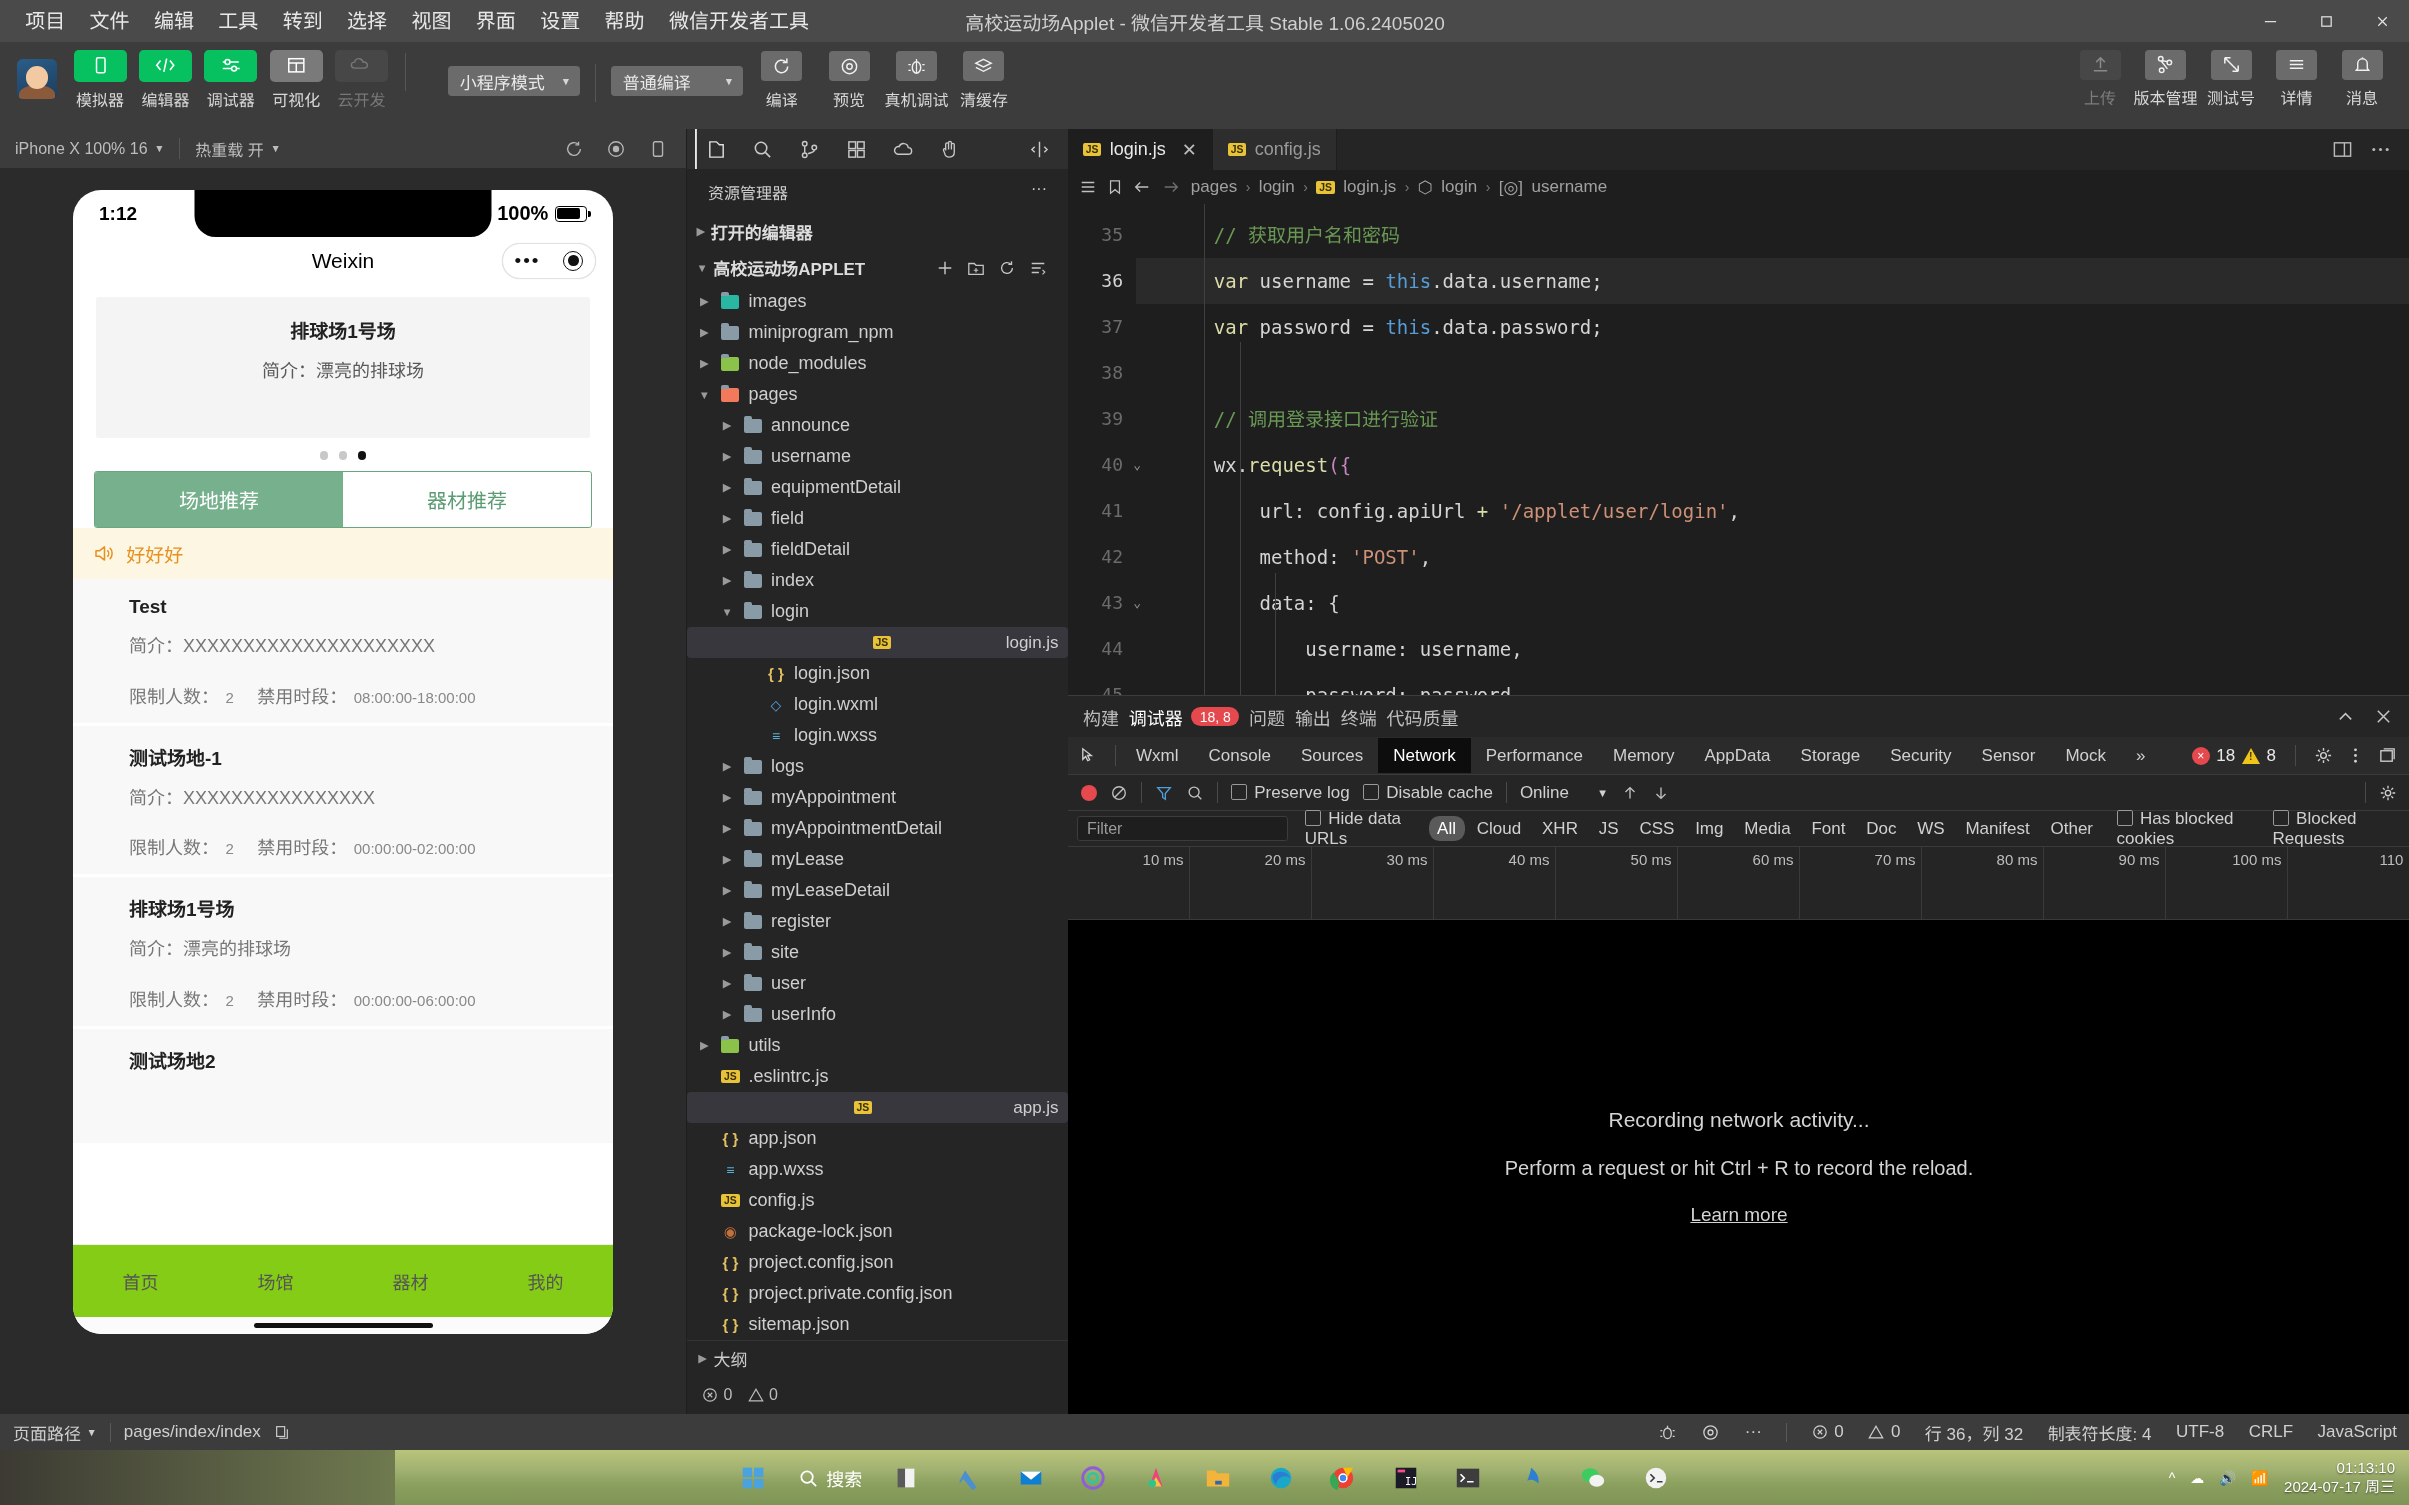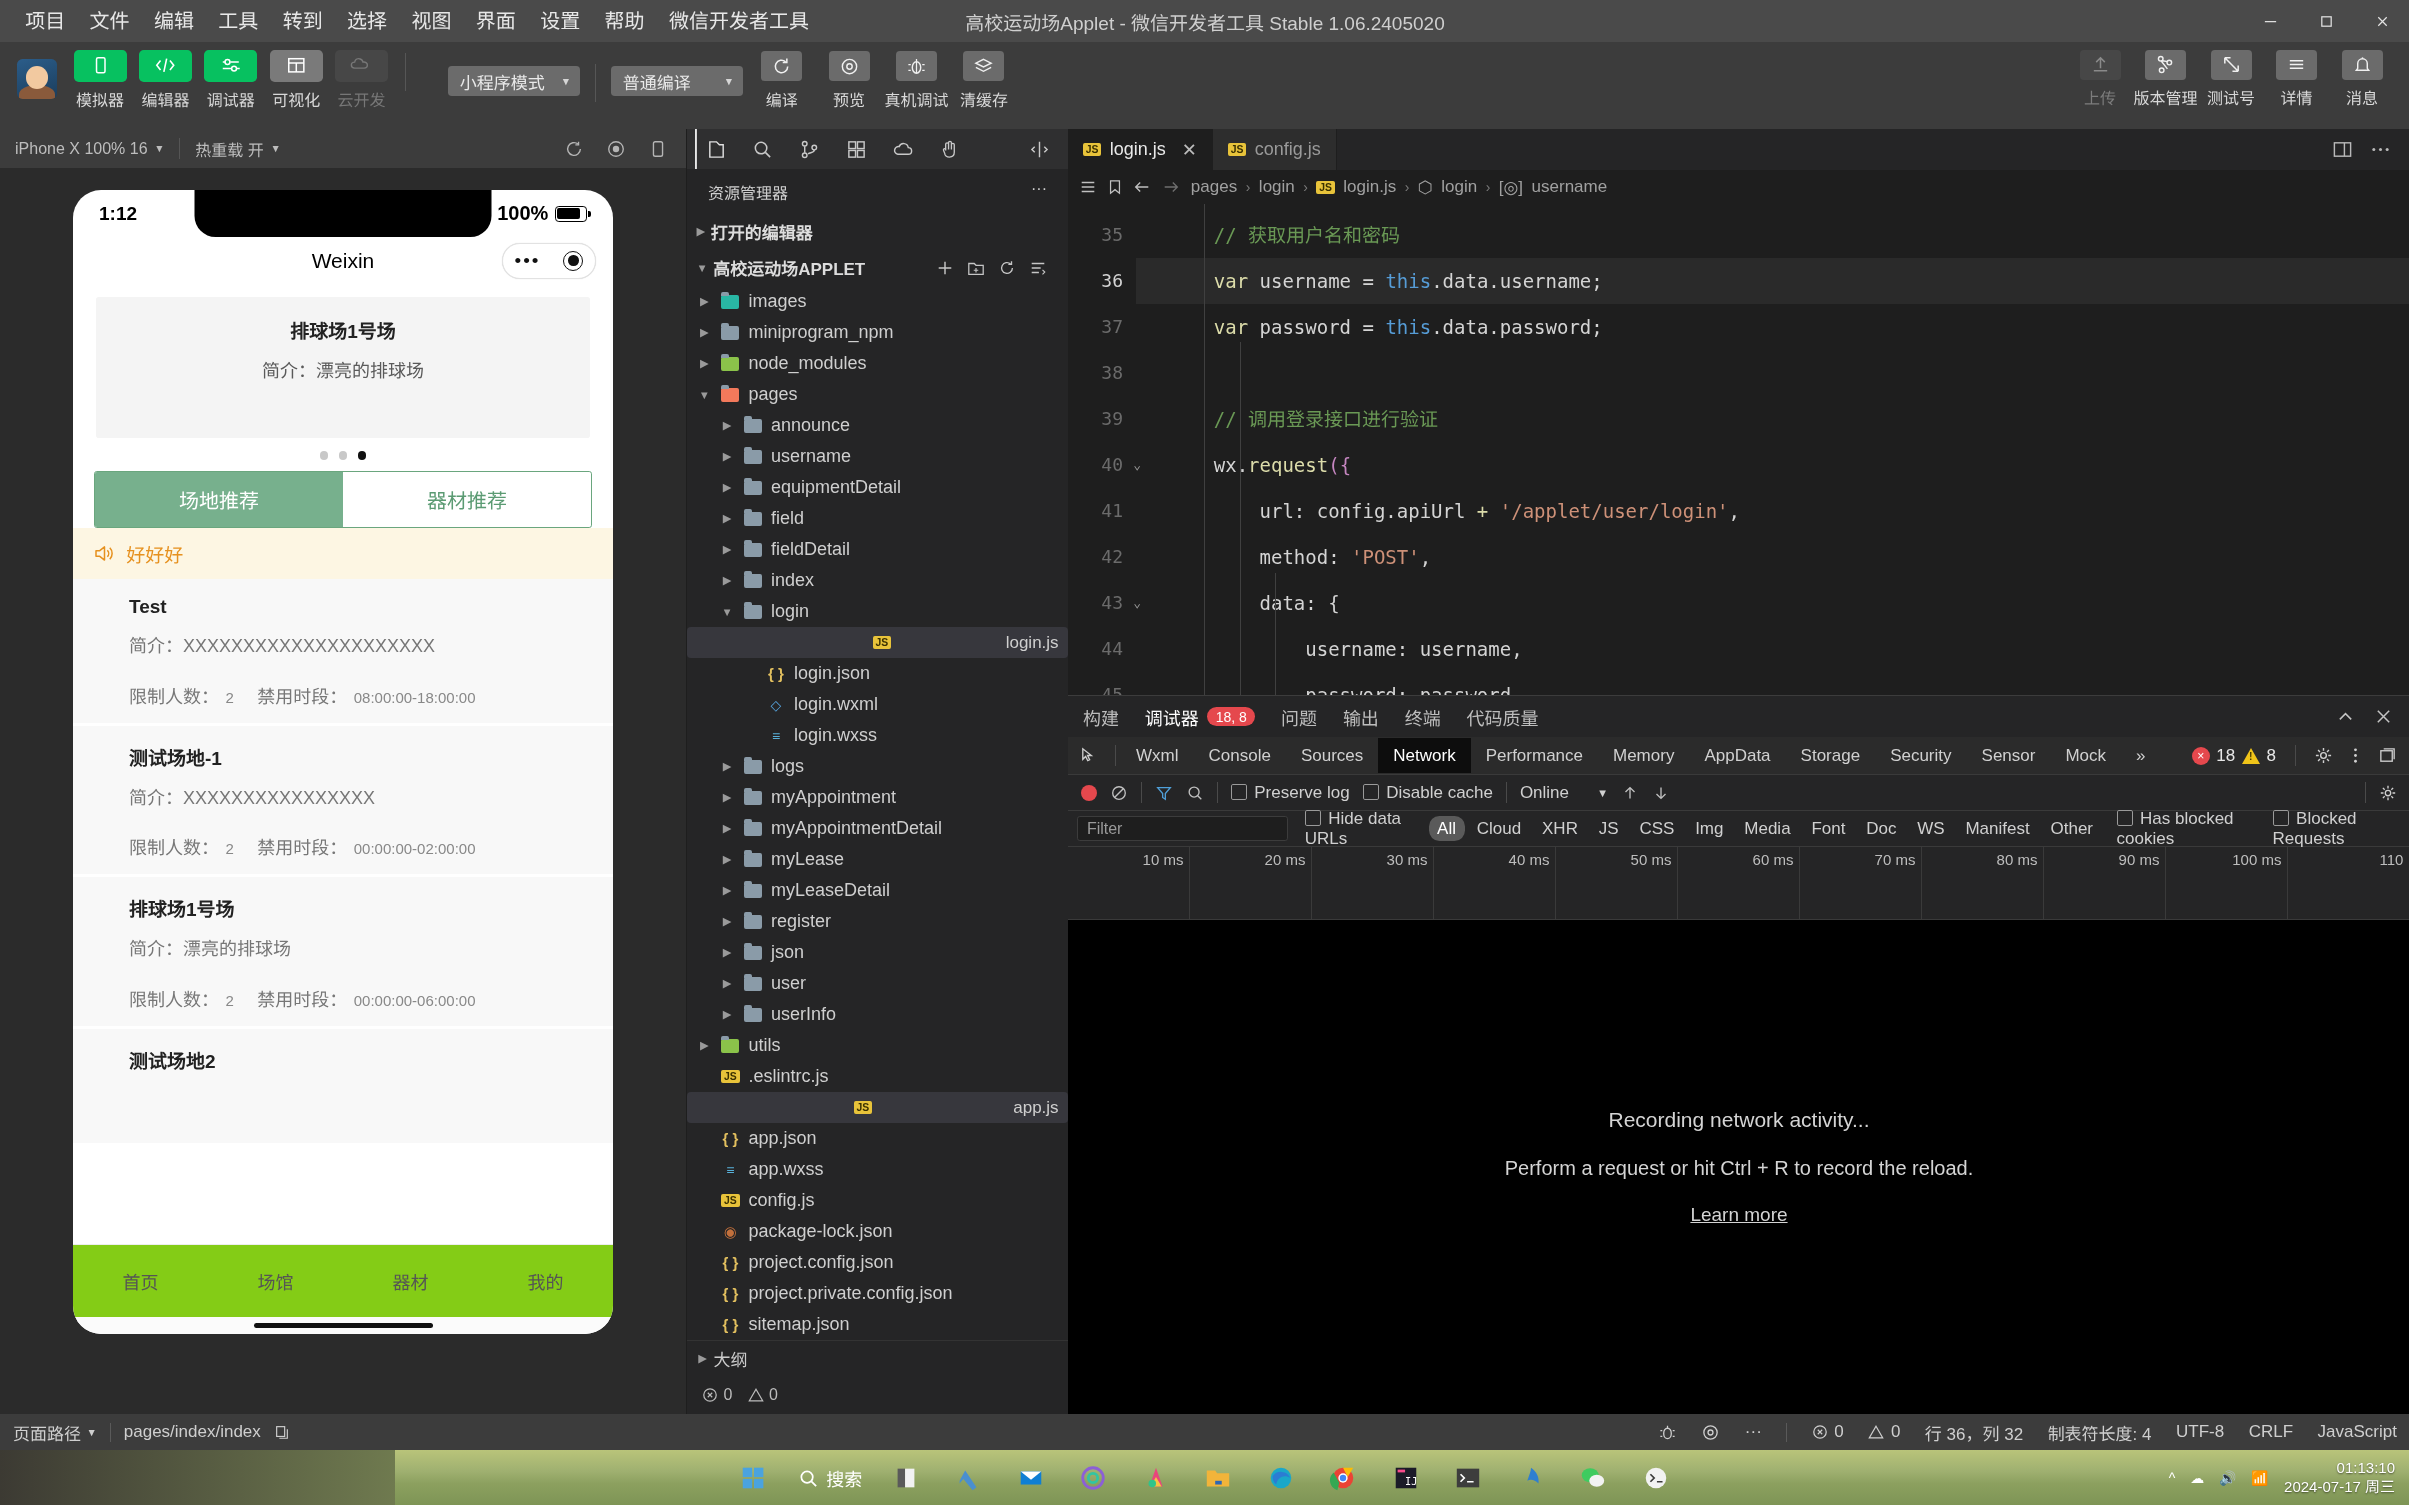--- a/index.html
+++ b/index.html
@@ -827,21 +827,21 @@
             <span class="ico">
               <i class="fold"></i>
             </span>
             <span>register</span>
           </div>
           <div class="row" style="padding-left: 32px;">
             <span class="arw">▶</span>
             <span class="ico">
               <i class="fold"></i>
             </span>
-            <span>json</span>
+            <span>site</span>
           </div>
           <div class="row" style="padding-left: 32px;">
             <span class="arw">▶</span>
             <span class="ico">
               <i class="fold"></i>
             </span>
             <span>user</span>
           </div>
           <div class="row" style="padding-left: 32px;">
             <span class="arw">▶</span>
@@ -1034,21 +1034,21 @@
             <div class="cline"><span class="c-var">        url: config.apiUrl </span><span class="c-kw">+</span><span class="c-var"> </span><span class="c-str">'/applet/user/login'</span><span class="c-var">,</span></div>
             <div class="cline"><span class="c-var">        method: </span><span class="c-str">'POST'</span><span class="c-var">,</span></div>
             <div class="cline"><span class="c-var">        data: {</span></div>
             <div class="cline"><span class="c-var">            username: username,</span></div>
             <div class="cline"><span class="c-var">            password: password</span></div>
           </div>
       </div>
 
       <div class="devtools">
         <div class="dt-topbar">
-          <div id="dttabs" style="display:flex;gap:22px;align-items:flex-end">
+          <div id="dttabs" style="display:flex;gap:6px;align-items:flex-end">
               <div class="t">
                 <span>构建</span>
               </div>
               <div class="t on">
                 <span>调试器</span>
                 <span class="badge">18, 8</span>
               </div>
               <div class="t">
                 <span>问题</span>
               </div>

